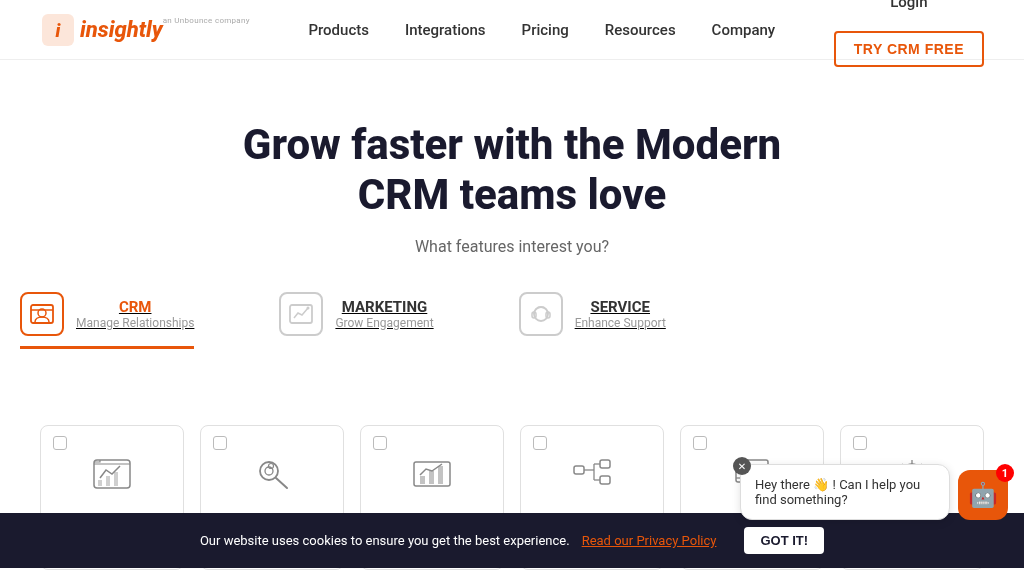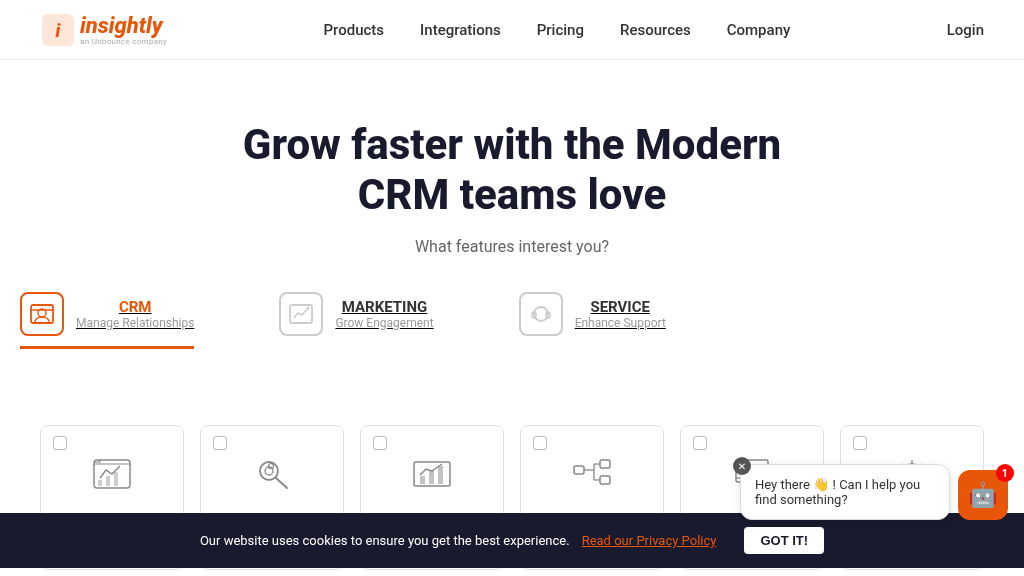--- a/index.html
+++ b/index.html
@@ -256,21 +256,21 @@
     }
 
     
     .insightly-logo {
       display: flex;
       align-items: center;
       gap: 4px;
     }
     .logo-wordmark {
       display: flex;
-      flex-direction: column;
+      flex-direction: row;
     }
     .logo-company {
       font-size: 8px;
       color: #aaa;
       letter-spacing: 0.3px;
       line-height: 1;
       text-align: right;
     }
   </style>
 </head>
@@ -291,20 +291,21 @@
   <ul class="nav-links">
     <li><a>Products</a></li>
     <li><a>Integrations</a></li>
     <li><a>Pricing</a></li>
     <li><a>Resources</a></li>
     <li><a>Company</a></li>
   </ul>
 
   <div class="nav-right">
     <a class="nav-login">Login</a>
+    <button class="nav-cta">TRY CRM FREE</button>
   </div>
 </nav>
 
 <section class="hero">
   <h1>
     <span>Grow faster with the Modern</span><br>
     <span>CRM teams love</span>
   </h1>
   <p>What features interest you?</p>
 

